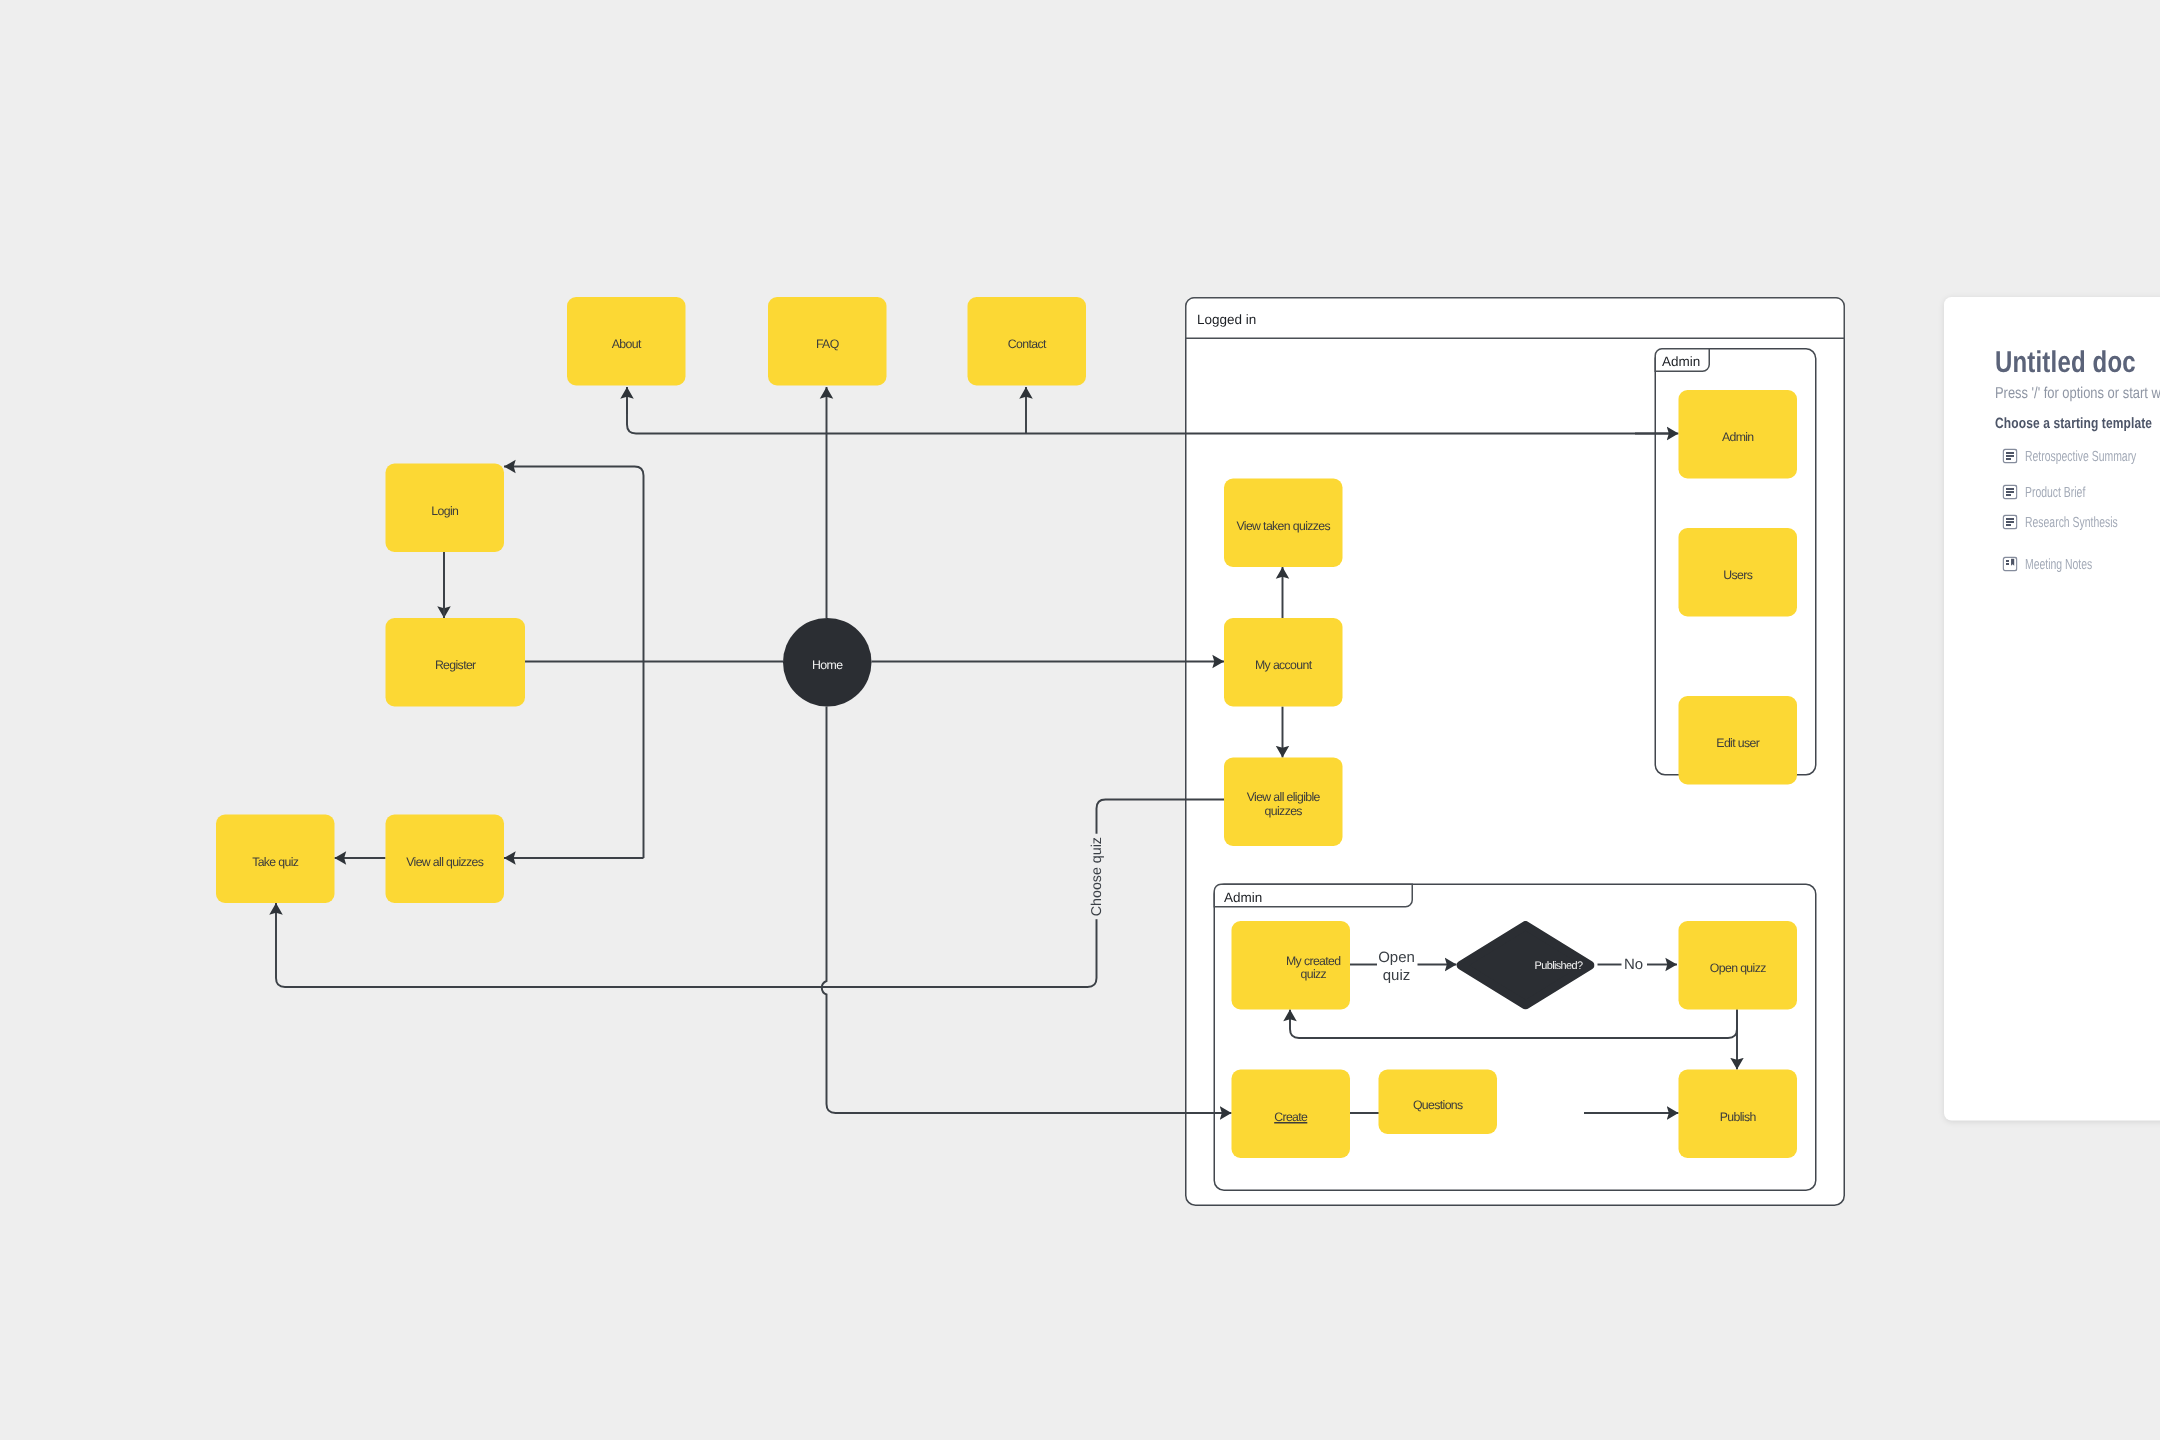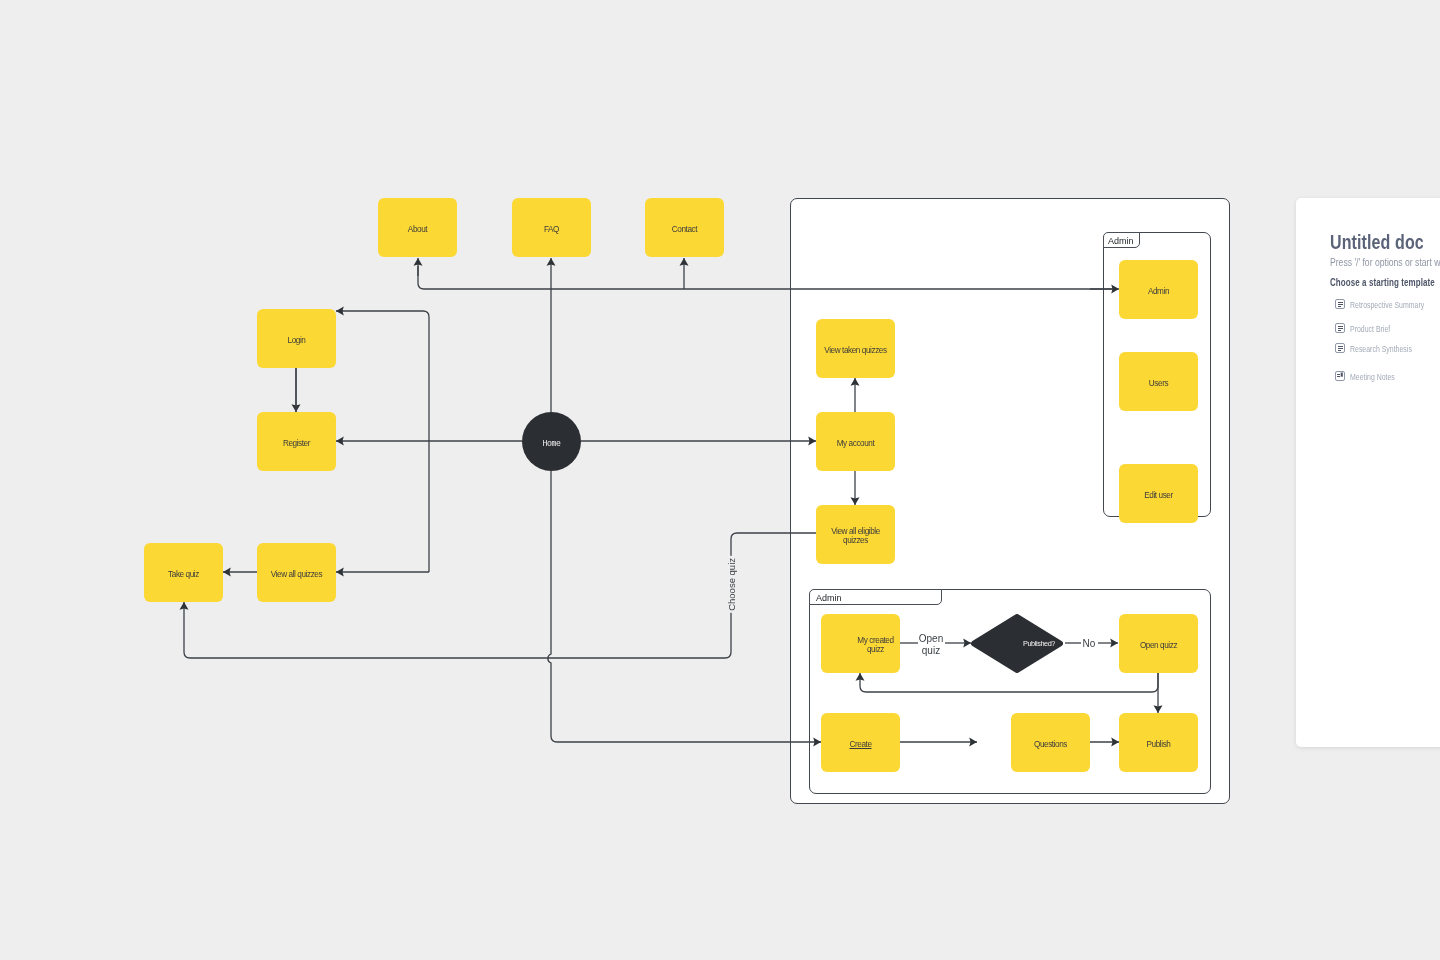--- a/index.html
+++ b/index.html
@@ -7,21 +7,21 @@
   body{width:1440px;height:960px;overflow:hidden;background:#eeeeee;
        font-family:"Liberation Sans",sans-serif;
        -webkit-font-smoothing:antialiased;-moz-osx-font-smoothing:grayscale;}
   #canvas{position:absolute;left:0;top:0;width:1440px;height:960px;}
   
   svg.edges{position:absolute;left:0;top:0;width:1440px;height:960px;overflow:visible;z-index:5;}
   .node{position:absolute;z-index:8;background:#FCD834;border-radius:6px;
         display:flex;align-items:center;justify-content:center;text-align:center;
         color:#3c3c3c;font-size:8.2px;line-height:9px;letter-spacing:-0.42px;
         box-sizing:border-box;padding:5px 2px 2px;}
-  .node.circle{border-radius:50%;background:#2b2e33;color:#f2f2f2;font-family:Liberation Mono, monospace;}
+  .node.circle{border-radius:50%;background:#2b2e33;color:#f2f2f2;}
   .node.diamond{background:transparent;padding:0;}
   .node.diamond .dia-bg{position:absolute;left:0;top:0;width:100%;height:100%;}
   .node.diamond .node-label{position:relative;color:#f2f2f2;font-size:7.3px;margin-left:44px;}
   .group{position:absolute;z-index:1;background:#ffffff;border:1.3px solid #42474e;border-radius:7px;box-sizing:border-box;}
   .group-head{position:absolute;z-index:2;box-sizing:border-box;background:#ffffff;
               border:1.3px solid #4a4f55;border-radius:6px 6px 0 0;
               display:flex;align-items:center;}
   .group-title{font-size:9px;color:#1c1f24;letter-spacing:0;}
   .elabel{position:absolute;z-index:9;font-size:10px;color:#3a3f45;text-align:center;line-height:12px;white-space:nowrap;}
   .elabel.vert{writing-mode:vertical-rl;font-size:9.5px;background:#eeeeee;transform:rotate(180deg);transform-origin:center;}
@@ -31,20 +31,23 @@
   .doc-sub{position:absolute;z-index:21;font-size:10.5px;color:#8f96a4;transform:scaleX(.82);transform-origin:0 0;}
   .doc-h{position:absolute;z-index:21;font-size:10px;font-weight:700;color:#4d5568;letter-spacing:.1px;transform:scaleX(.80);transform-origin:0 0;}
   .tpl{position:absolute;z-index:21;display:flex;align-items:center;gap:5px;height:12px;}
   .tpl-label{font-size:9.8px;color:#a3aab7;display:inline-block;transform:scaleX(.71);transform-origin:0 50%;white-space:nowrap;}
 </style>
 </head>
 <body>
 
 <div id="canvas">
 <div class="group" style="left:790px;top:198px;width:440px;height:606px;"></div>
+<div class="group-head" style="left:790px;top:198px;width:440px;height:28px;border-bottom-width:1.3px;">
+  <span class="group-title" style="margin-left:7px;padding-top:1px;">Logged in</span>
+</div>
 <div class="group" style="left:1103px;top:232px;width:108px;height:285px;"></div>
 <div class="group-head" style="left:1103px;top:232px;width:37px;height:16px;border-radius:5px 0 5px 0;">
   <span class="group-title" style="margin-left:4px;padding-top:1px;">Admin</span>
 </div>
 <div class="group" style="left:809px;top:589px;width:402px;height:205px;"></div>
 <div class="group-head" style="left:809px;top:589px;width:133px;height:16px;border-radius:5px 0 5px 0;">
   <span class="group-title" style="margin-left:6px;padding-top:1px;">Admin</span>
 </div>
 <svg class="edges" viewBox="0 0 1440 960">
 <defs>
@@ -82,21 +85,21 @@
     </div>
 <div class="node" style="left:512px;top:198px;width:79px;height:59px;">
       <span class="node-label">FAQ</span>
     </div>
 <div class="node" style="left:645px;top:198px;width:79px;height:59px;">
       <span class="node-label">Contact</span>
     </div>
 <div class="node" style="left:257px;top:281px;width:79px;height:59px;margin-top:28px;">
       <span class="node-label">Login</span>
     </div>
-<div class="node" style="left:257px;top:412px;width:79px;height:59px;text-align:center;">
+<div class="node" style="left:257px;top:412px;width:93px;height:59px;text-align:center;">
       <span class="node-label">Register</span>
     </div>
 <div class="node circle" style="left:522px;top:412px;width:59px;height:59px;">
       <span class="node-label">Home</span>
     </div>
 <div class="node" style="left:144px;top:543px;width:79px;height:59px;">
       <span class="node-label">Take quiz</span>
     </div>
 <div class="node" style="left:257px;top:543px;width:79px;height:59px;">
       <span class="node-label">View all quizzes</span>
@@ -127,21 +130,21 @@
         <path d="M46,3 L89,29.5 L46,56 L3,29.5 Z" fill="#2b2e33" stroke="#2b2e33" stroke-width="6" stroke-linejoin="round"></path>
       </svg>
       <span class="node-label">Published?</span>
     </div>
 <div class="node" style="left:1119px;top:614px;width:79px;height:59px;">
       <span class="node-label">Open quizz</span>
     </div>
 <div class="node" style="left:821px;top:713px;width:79px;height:59px;text-decoration:underline;">
       <span class="node-label">Create</span>
     </div>
-<div class="node" style="left:1011px;top:713px;width:79px;height:59px;">
+<div class="node" style="left:919px;top:713px;width:79px;height:43px;">
       <span class="node-label">Questions</span>
     </div>
 <div class="node" style="left:1119px;top:713px;width:79px;height:59px;">
       <span class="node-label">Publish</span>
     </div>
 <div class="elabel vert" style="left:726px;top:556px;padding:2px 0;">Choose quiz</div>
 <div class="elabel" style="left:906px;top:633px;width:50px;"><span style="white-space:normal;display:inline-block;width:28px;">Open quiz</span></div>
 <div class="elabel" style="left:1077px;top:638px;width:24px;">No</div>
 <div class="doc-panel" style="left:1296px;top:198px;width:260px;height:549px;"></div>
 <div class="doc-title" style="left:1330px;top:231px;white-space:nowrap;">Untitled doc</div>

